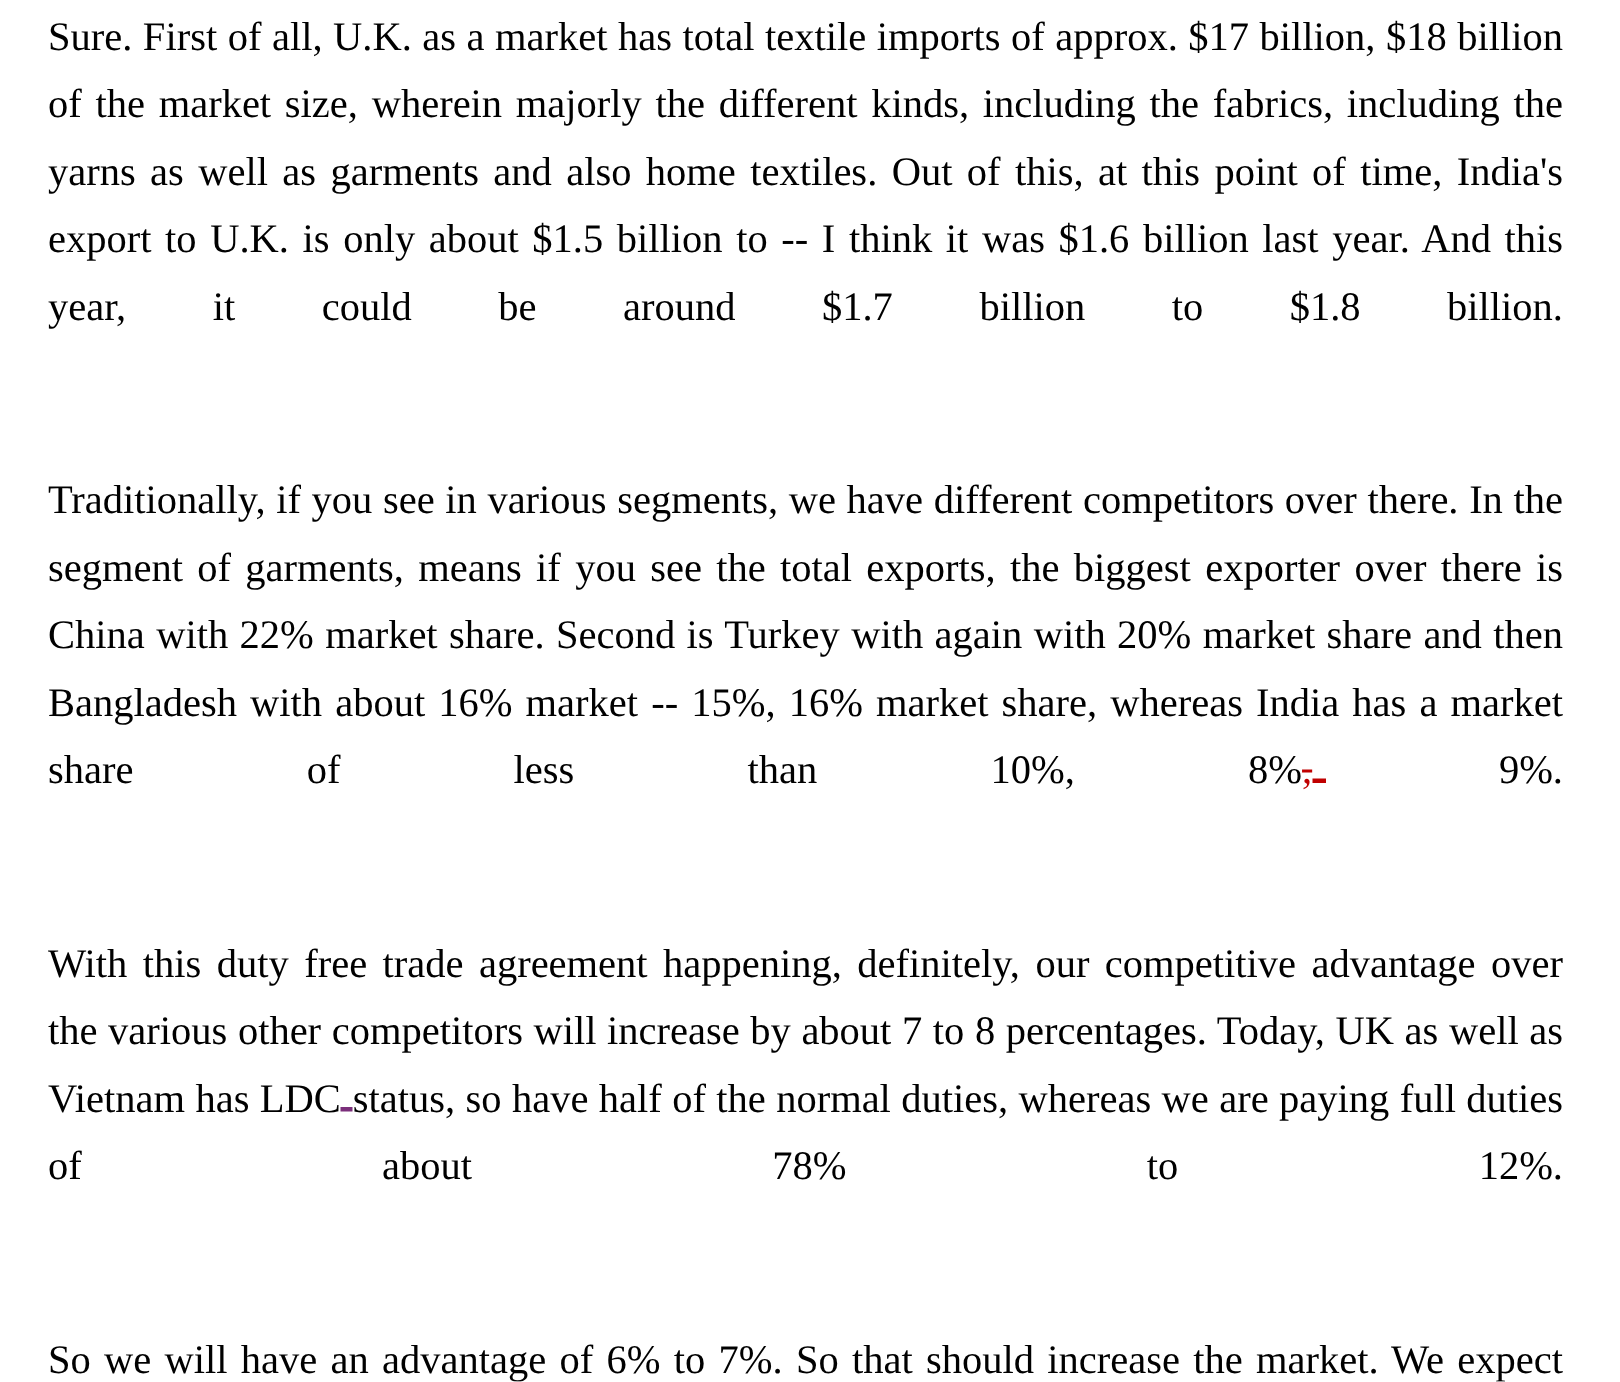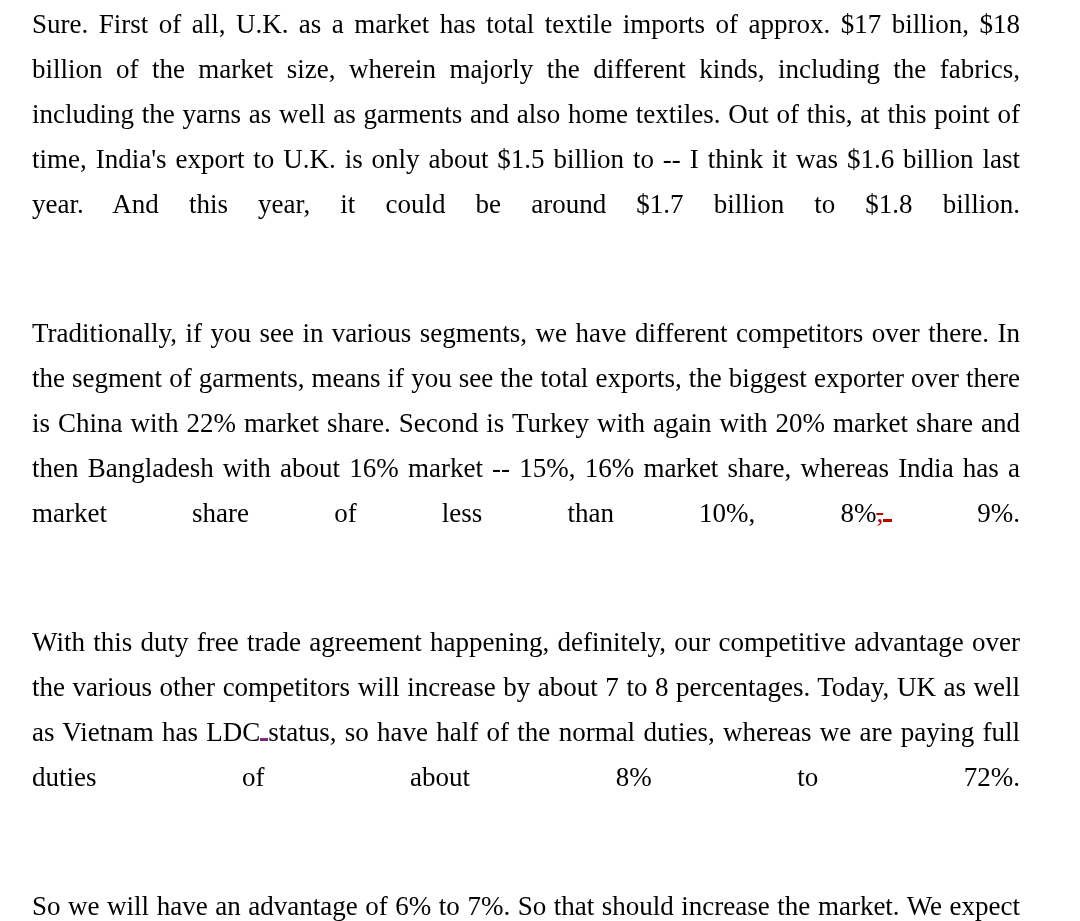--- a/index.html
+++ b/index.html
@@ -13,21 +13,21 @@
     height: 921px;
     overflow: hidden;
     font-family: "Liberation Serif", "DejaVu Serif", serif;
   }
   .page {
     position: relative;
     width: 1080px;
     height: 921px;
     background: #ffffff;
     box-sizing: border-box;
-    padding: 0px 60px 0px 32px;
+    padding: 0px 38px 0px 32px;
   }
   .doc-body {
     padding-top: 2px;
   }
   p.para {
     margin: 0 0 39px 0;
     font-size: 27px;
     line-height: 45px;
     color: #000000;
     text-align: justify;
@@ -76,18 +76,18 @@
 </head>
 <body>
 
 <div class="page">
   <div class="doc-body">
 
     <p class="para">Sure. First of all, U.K. as a market has total textile imports of approx.  $17 billion, $18 billion of the market size, wherein majorly the different kinds, including the fabrics, including the yarns as well as garments and also home textiles. Out of this, at this point of time, India's export to U.K. is only about $1.5 billion to -- I think it was $1.6 billion last year. And this year, it could be around $1.7 billion to $1.8 billion.</p>
 
     <p class="para"><span>Traditionally, if you see in various segments, we have different competitors over there. In the segment of garments, means if you see the total exports, the biggest exporter over there is China with 22% market share. Second is Turkey with again with 20% market share and then Bangladesh with about 16% market -- 15%, 16% market share, whereas India has a market share of less than 10%, 8%</span><span class="edit-del">,</span><span class="edit-ins-red"></span><span> 9%.</span></p>
 
-    <p class="para"><span>With this duty free trade agreement happening, definitely, our competitive advantage over the various other competitors will increase by about 7 to 8 percentages. Today, UK as well as Vietnam has LDC</span><span class="edit-ins-purple"></span><span>status, so have half of the normal duties, whereas we are paying full duties of about 8% to 72%.</span></p>
+    <p class="para"><span>With this duty free trade agreement happening, definitely, our competitive advantage over the various other competitors will increase by about 7 to 8 percentages. Today, UK as well as Vietnam has LDC</span><span class="edit-ins-purple"></span><span>status, so have half of the normal duties, whereas we are paying full duties of about 78% to 12%.</span></p>
 
     <p class="para">So we will have an advantage of 6% to 7%. So that should increase the market. We expect that in the short run, given the circumstances remaining as it is, what has been declared, we should be able to at least double the market there. Since we have an opportunity of about $1.5 billion to $2 billion of increase in market there.</p>
 
   </div>
 </div>
 
 </body></html>

